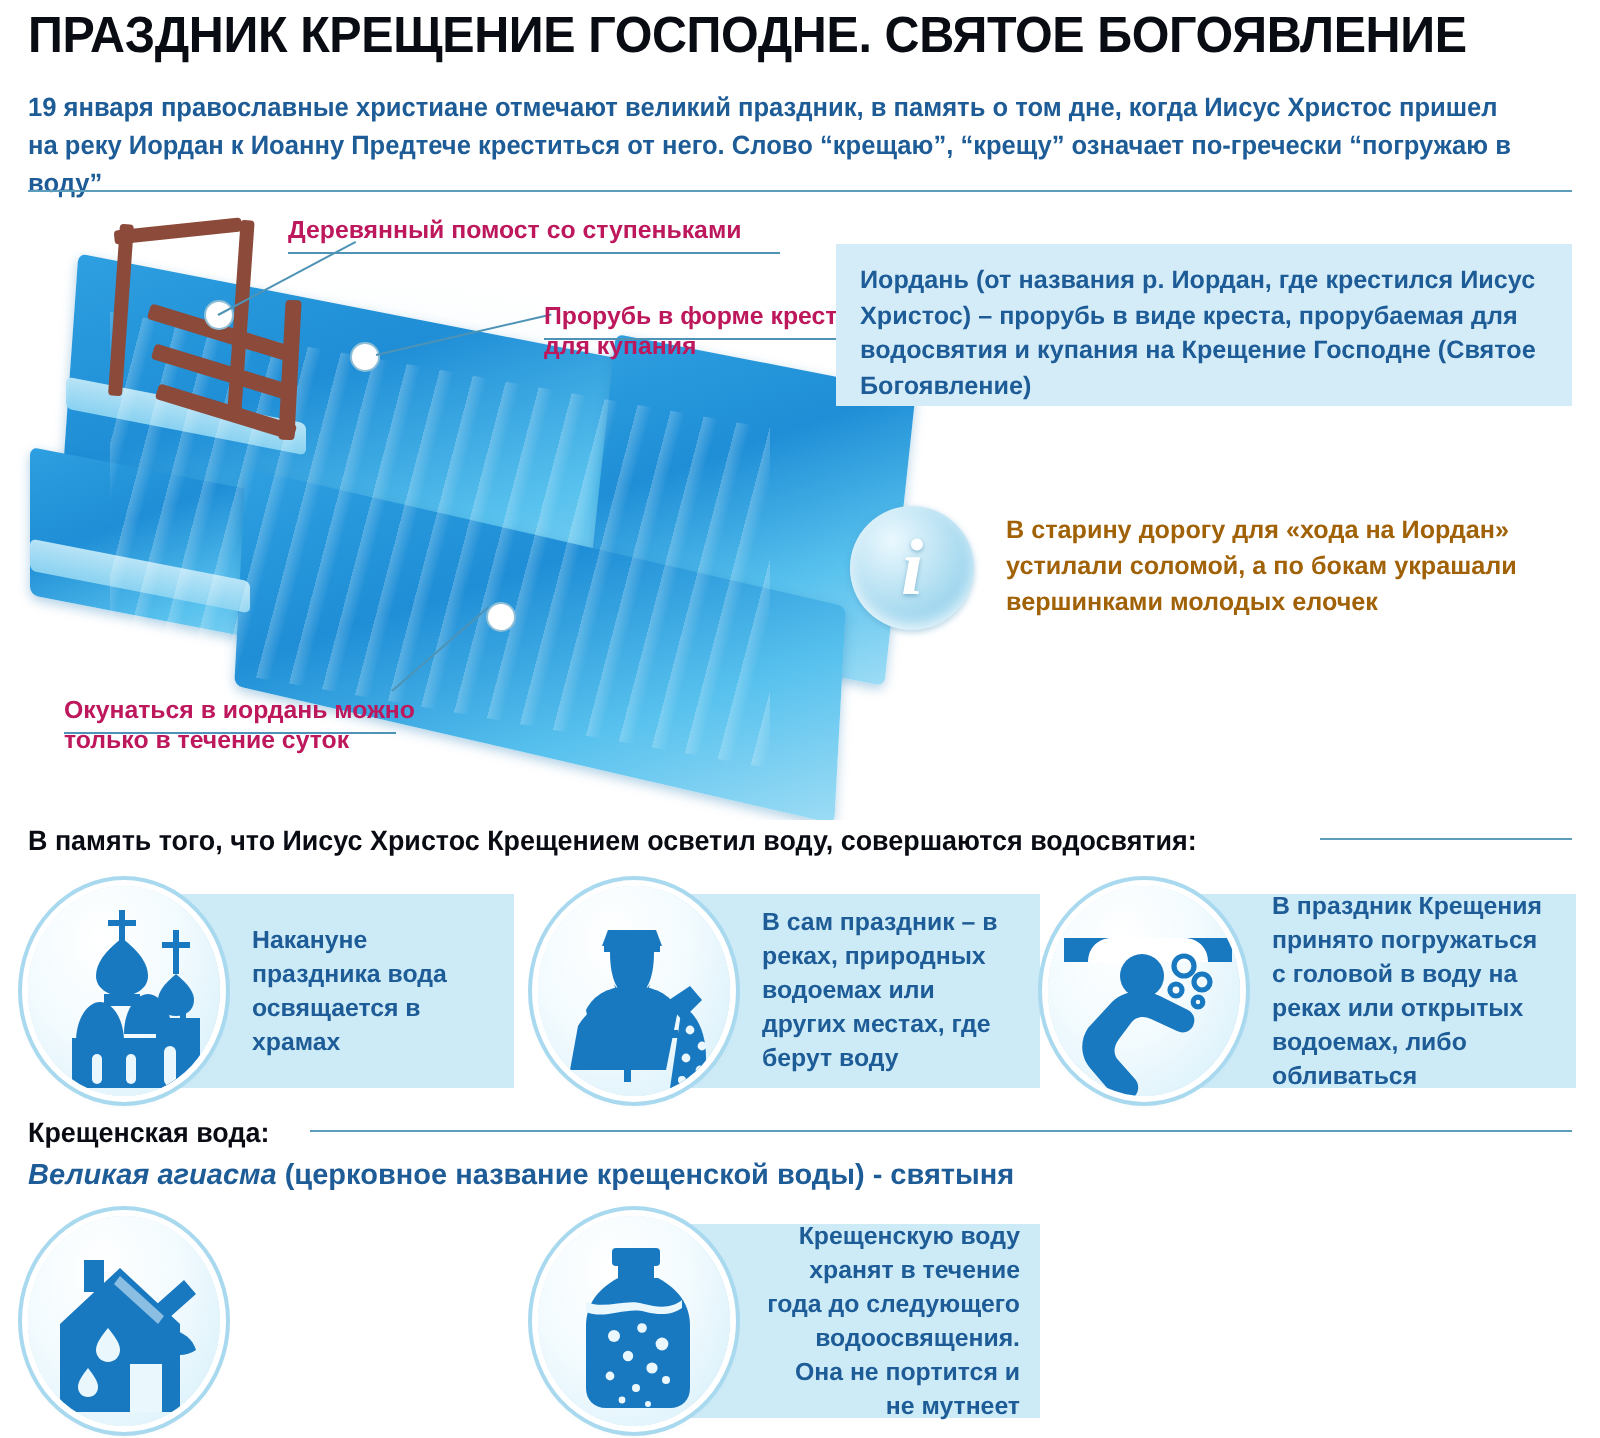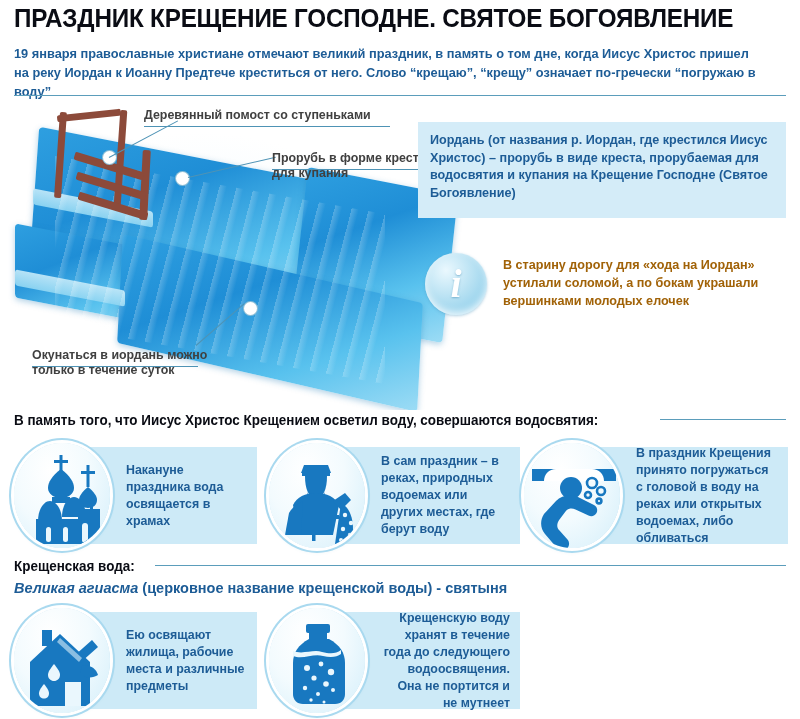--- a/index.html
+++ b/index.html
@@ -90,31 +90,31 @@
   .ladder i{position:absolute;background:#8c4a3a;border-radius:2px;display:block;}
   .rail-a{left:12px;top:2px;width:7px;height:86px;transform:rotate(4deg);}
   .rail-b{left:72px;top:0px;width:7px;height:96px;transform:rotate(4deg);}
   .rail-top{left:12px;top:2px;width:64px;height:7px;transform:rotate(-6deg);border-radius:4px;}
   .step-1{left:28px;top:52px;width:72px;height:8px;transform:rotate(17deg);background:#a0584a;}
   .step-2{left:30px;top:72px;width:72px;height:8px;transform:rotate(17deg);background:#8c4a3a;}
   .step-3{left:32px;top:92px;width:72px;height:8px;transform:rotate(17deg);background:#7b4031;}
   .post-r{left:96px;top:40px;width:8px;height:70px;transform:rotate(3deg);background:#7b4031;}
 
   
-  .callout{position:absolute;font-size:12.4px;line-height:15px;color:#404040;font-weight:bold;}
+  .callout{position:absolute;font-size:12.4px;line-height:15px;color:#be185d;font-weight:bold;}
   .callout .cl-line{position:absolute;background:#4e93b5;height:1px;}
   .dot{
     position:absolute;width:13px;height:13px;border-radius:50%;
     background:#ffffff;box-shadow:0 0 0 1px #8fbfd6;
   }
   .leader{position:absolute;background:#4e93b5;height:1px;transform-origin:left center;}
 
   
   .panel-jordan{
-    position:absolute;left:418px;top:122px;width:368px;height:96px;
+    position:absolute;left:418px;top:122px;width:368px;height:81px;
     background:#d4ecf8;
     padding:10px 12px;box-sizing:border-box;
   }
   .panel-jordan p{
     margin:0;font-size:12.6px;line-height:17.5px;color:#1d5c96;font-weight:bold;
   }
   .info-block{position:absolute;left:425px;top:253px;width:360px;height:72px;}
   .info-circle{
     position:absolute;left:0;top:0;width:62px;height:62px;border-radius:50%;
     background:radial-gradient(circle at 34% 28%,#eaf8fe 0%,#b5e0f2 48%,#7cc6e8 100%);
@@ -337,23 +337,20 @@
   <div class="sec-head" style="top:558px;">Крещенская вода:</div>
   <div class="sec-rule" style="left:155px;top:565px;width:631px;"></div>
 
   <div class="sub-head" style="top:580px;">
     <em>Великая агиасма</em><span> (церковное название крещенской воды) - святыня</span>
   </div>
 
   <div class="row" style="top:608px;">
 
     <div class="cell" style="left:12px;width:245px;">
-      <div class="cell-txt" style="left:52px;width:193px;">
-        <div style="padding-left:52px;">Ею освящают жилища, рабочие места и различные предметы</div>
-      </div>
       <div class="ico">
         <div class="ring">
           <svg viewBox="0 0 96 105" aria-hidden="true">
             <g fill="#1878c0">
               <path d="M14 54 l30 -28 l30 28 v44 h-60z"></path>
               <rect x="26" y="22" width="10" height="16"></rect>
               <path d="M58 48 l18 -16 6 7 -18 16z"></path>
               <path d="M66 58 c7 -2 14 2 16 9 c-6 4 -14 3 -18 -2z"></path>
             </g>
             <g fill="#eaf7fd">

